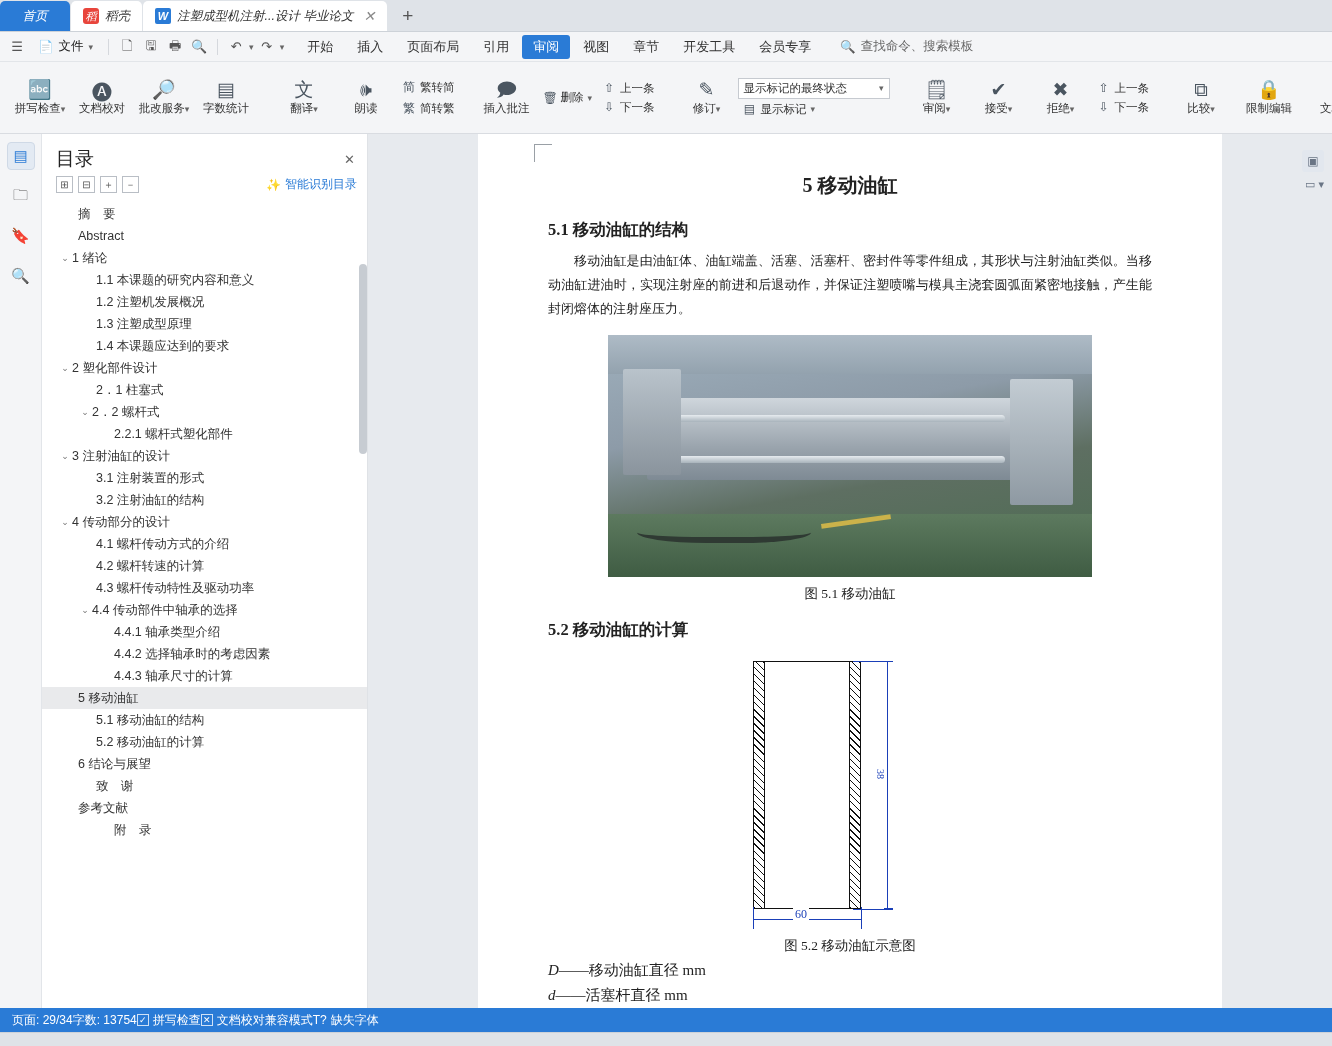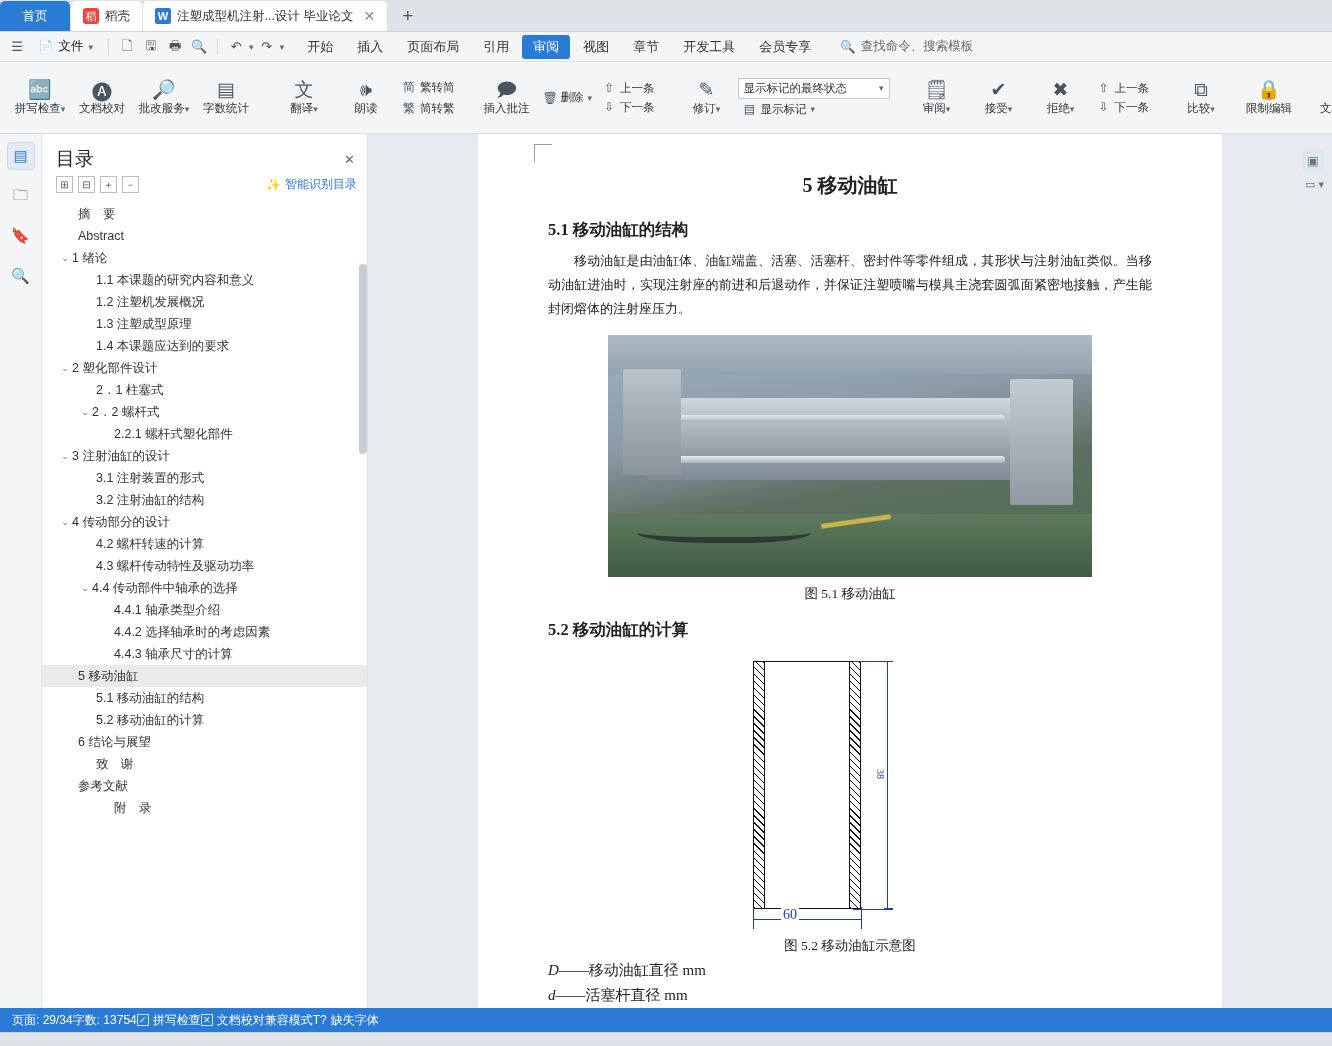--- a/index.html
+++ b/index.html
@@ -15,21 +15,21 @@
   #app { position: relative; width: 1332px; height: 1046px; display: flex; flex-direction: column; }
 
   
   .tabbar {
     height: 32px; background: #dfe3e8; display: flex; align-items: flex-end;
     border-bottom: 1px solid #cdd2d8; position: relative;
   }
   .tab {
     height: 30px; display: flex; align-items: center; gap: 6px;
     padding: 0 12px; font-size: 12.5px; border-radius: 5px 5px 0 0;
-    margin-right: 1px; white-space: nowrap; max-width: 250px;
+    margin-right: 1px; white-space: nowrap; max-width: 250px; font-style: italic;
   }
   .tab.home { background: #2a7bd6; color: #fff; width: 70px; justify-content: center; }
   .tab.docer { background: #ffffff; color: #333; }
   .tab.active { background: #ffffff; color: #333; }
   .tab .closebtn { font-size: 14px; color: #888; margin-left: 4px; }
   .docer-icon {
     width: 16px; height: 16px; border-radius: 3px; background: #e8453c;
     color: #fff; font-size: 11px; display: flex; align-items: center; justify-content: center;
   }
   .w-icon {
@@ -207,21 +207,21 @@
   .dg-ext1, .dg-ext2 {
     position: absolute; height: 1px; background: #1a3fb8; width: 40px;
   }
   .dg-ext1 { left: 118px; top: 4px; }
   .dg-ext2 { left: 118px; top: 252px; }
   .dg-dimh {
     position: absolute; left: 18px; top: 262px; width: 108px; height: 0;
     border-top: 1px solid #1a3fb8;
   }
   .dg-hlabel {
-    position: absolute; left: 46px; top: 250px; font-size: 14px; color: #1a3fb8; background: #fff; padding: 0 2px; text-align: right;
+    position: absolute; left: 58px; top: 250px; font-size: 12px; color: #1a3fb8; background: #fff; padding: 0 2px; text-align: right;
   }
   .dg-vline-l, .dg-vline-r {
     position: absolute; width: 1px; background: #1a3fb8; height: 22px; top: 250px;
   }
   .dg-vline-l { left: 18px; }
   .dg-vline-r { left: 126px; }
   .formula { font-size: 15px; margin: 6px 0 0 0; font-family: "Liberation Serif", serif; }
   .formula i { font-style: italic; }
   .float-ico {
     position: absolute; right: 8px; top: 16px; width: 22px; height: 22px;
@@ -499,20 +499,23 @@
           </div>
         <div class="onode" style="padding-left:54px">
             <span>3.1 注射装置的形式</span>
           </div>
         <div class="onode" style="padding-left:54px">
             <span>3.2 注射油缸的结构</span>
           </div>
         <div class="onode" style="padding-left:16px">
             <span class="caret">⌄</span>
             <span>4 传动部分的设计</span>
+          </div>
+        <div class="onode" style="padding-left:54px">
+            <span>4.1 螺杆传动方式的介绍</span>
           </div>
         <div class="onode" style="padding-left:54px">
             <span>4.2 螺杆转速的计算</span>
           </div>
         <div class="onode" style="padding-left:54px">
             <span>4.3 螺杆传动特性及驱动功率</span>
           </div>
         <div class="onode" style="padding-left:36px">
             <span class="caret">⌄</span>
             <span>4.4 传动部件中轴承的选择</span>

